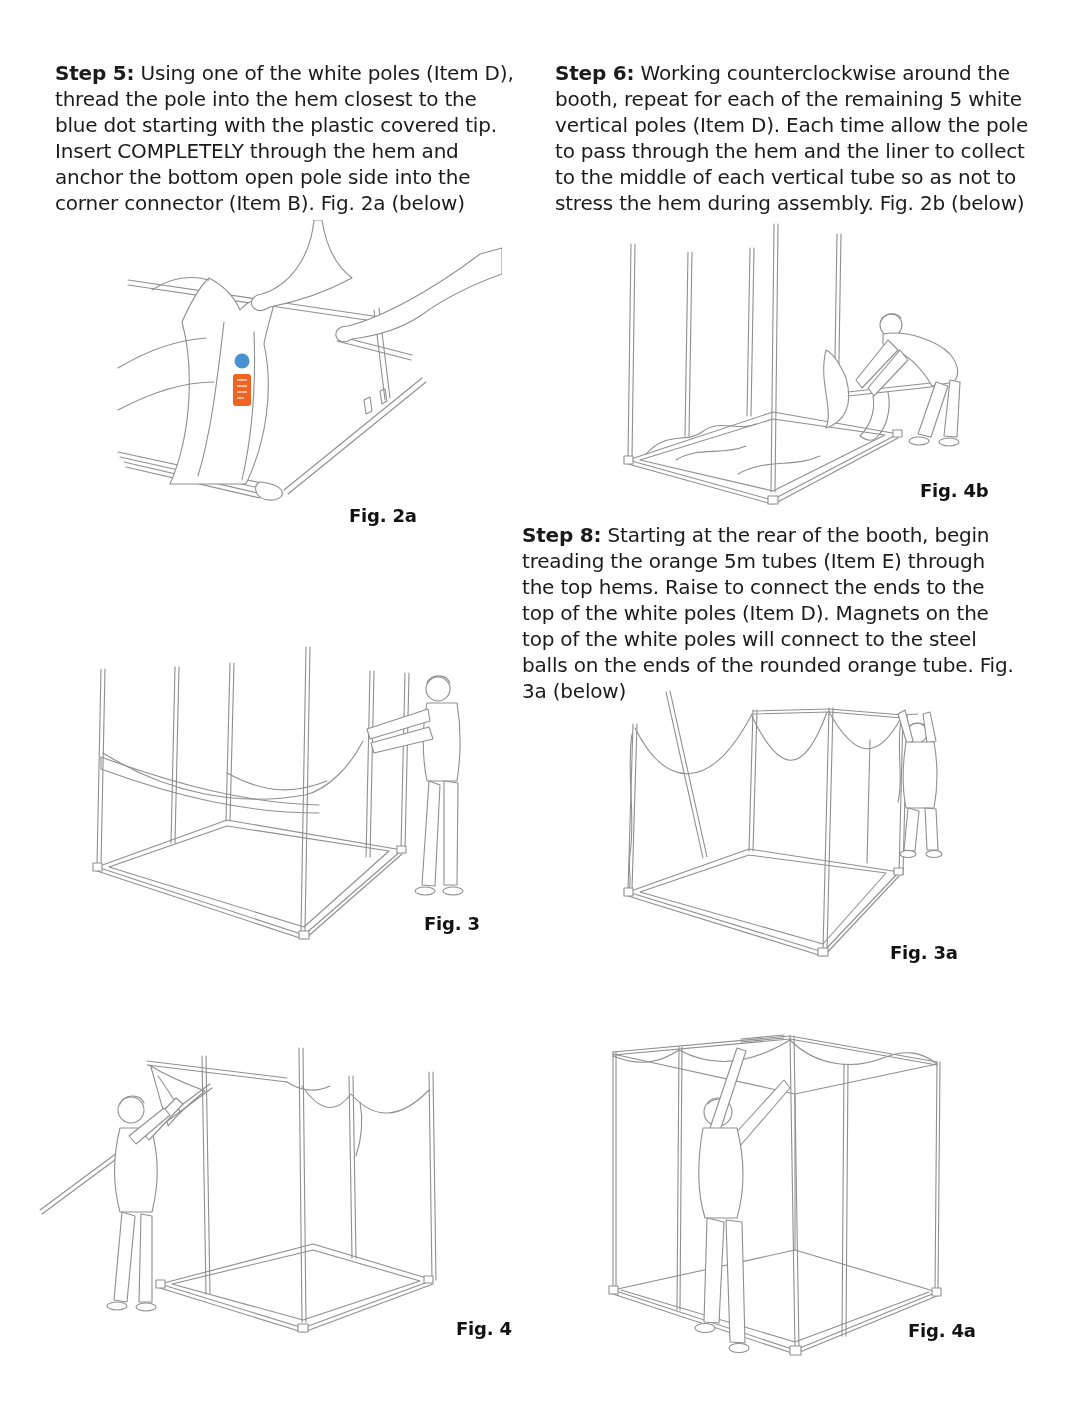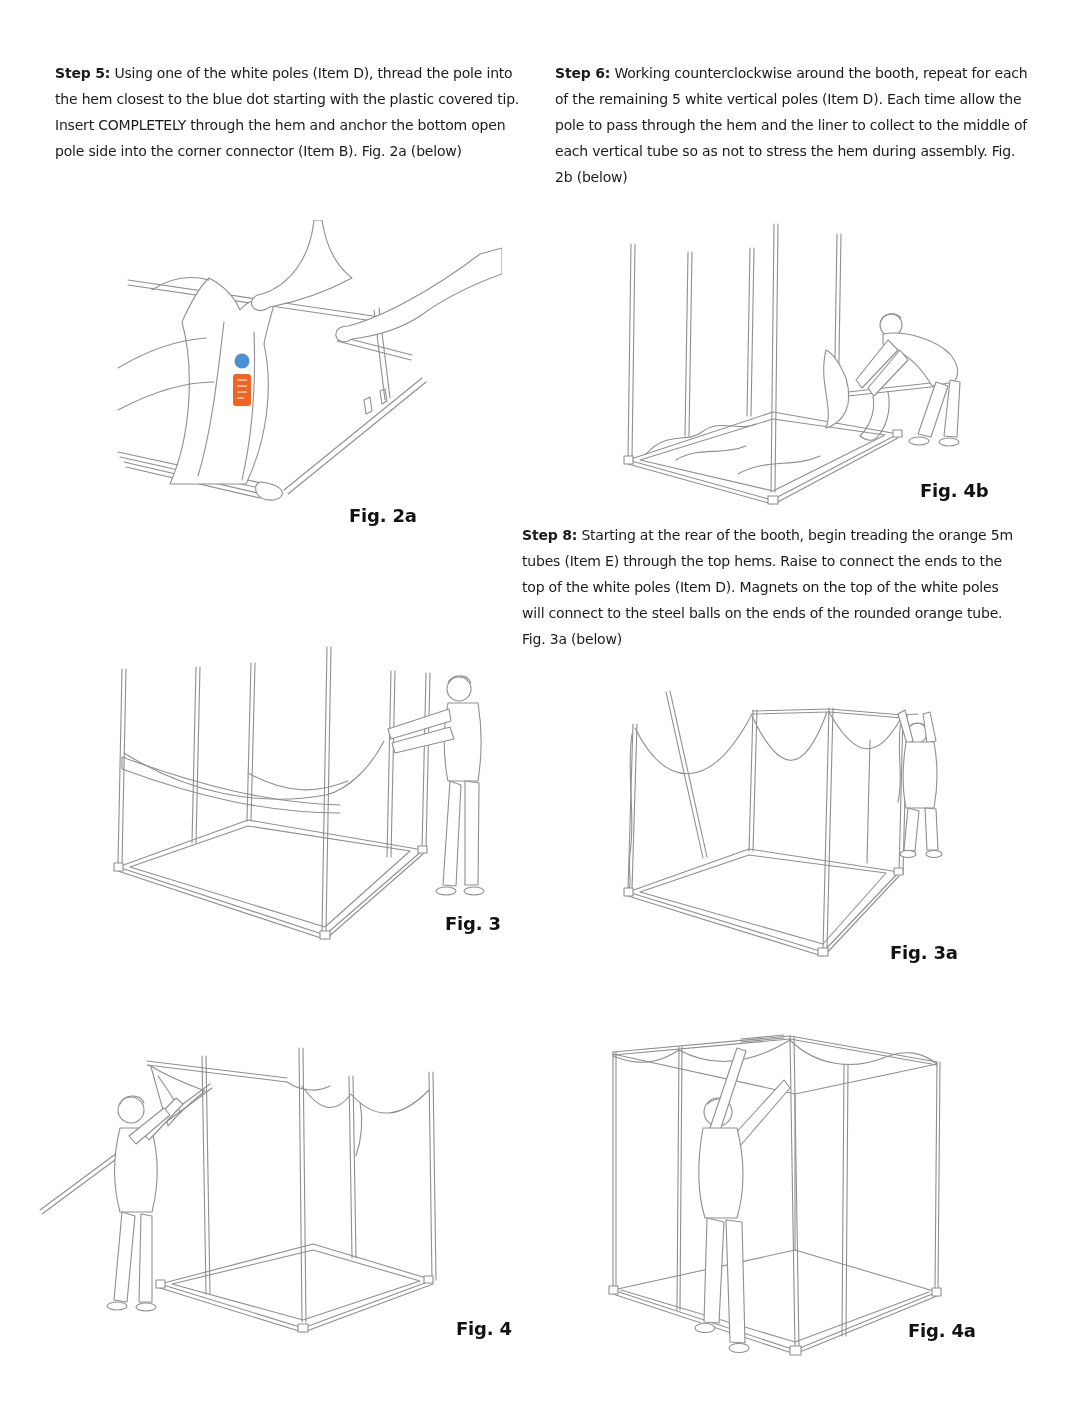--- a/index.html
+++ b/index.html
@@ -3,21 +3,21 @@
 <meta charset="utf-8">
 <style>
   * { margin:0; padding:0; box-sizing:border-box; }
   html,body { background:#ffffff; }
   .page {
     position:relative; width:1080px; height:1410px; background:#fff;
     font-family:"DejaVu Sans","Liberation Sans",sans-serif;
     color:var(--text,#1b1b1b); overflow:hidden;
   }
   .step {
-    position:absolute; font-size:14px; line-height:26px; letter-spacing:-0.2px;
+    position:absolute; font-size:20px; line-height:26px; letter-spacing:-0.2px;
   }
   .step .lbl { font-weight:bold; }
   .step-center { text-align:center; }
   .figure { position:absolute; }
   .figure svg { position:absolute; left:0; top:0; width:100%; height:100%; }
   .caption {
     position:absolute; font-weight:bold; font-size:18px; letter-spacing:-0.2px;
     color:#121212; white-space:nowrap;
   }
   .ln { fill:none; stroke:var(--line-art,#8f8f8f); stroke-width:1.1;
@@ -116,21 +116,21 @@
     </svg>
     <div class="caption" style="left:332px; top:258px;">Fig. 4b</div>
   </div>
 
 
   <p class="step" style="left:522px; top:522px; width:500px;">
     <span class="lbl">Step 8:</span>
     <span>Starting at the rear of the booth, begin treading the orange 5m tubes (Item E) through the top hems. Raise to connect the ends to the top of the white poles (Item D). Magnets on the top of the white poles will connect to the steel balls on the ends of the rounded orange tube. Fig. 3a (below)</span>
   </p>
 
-  <div class="figure" style="left:88px; top:645px; width:440px; height:300px;">
+  <div class="figure" style="left:67px; top:645px; width:440px; height:300px;">
     <svg viewBox="0 0 440 300">
       <g>
         <path class="ln" d="M30 220 L34 24 M34 220 L38 24"></path>
         <path class="ln" d="M104 198 L108 22 M108 198 L112 22"></path>
         <path class="ln" d="M159 176 L163 18 M163 176 L167 18"></path>
         <path class="ln" d="M234 286 L239 2 M238 286 L243 2"></path>
         <path class="ln" d="M299 212 L303 26 M303 212 L307 26"></path>
         <path class="ln" d="M334 204 L338 28 M338 204 L342 28"></path>
       </g>
       <g>

